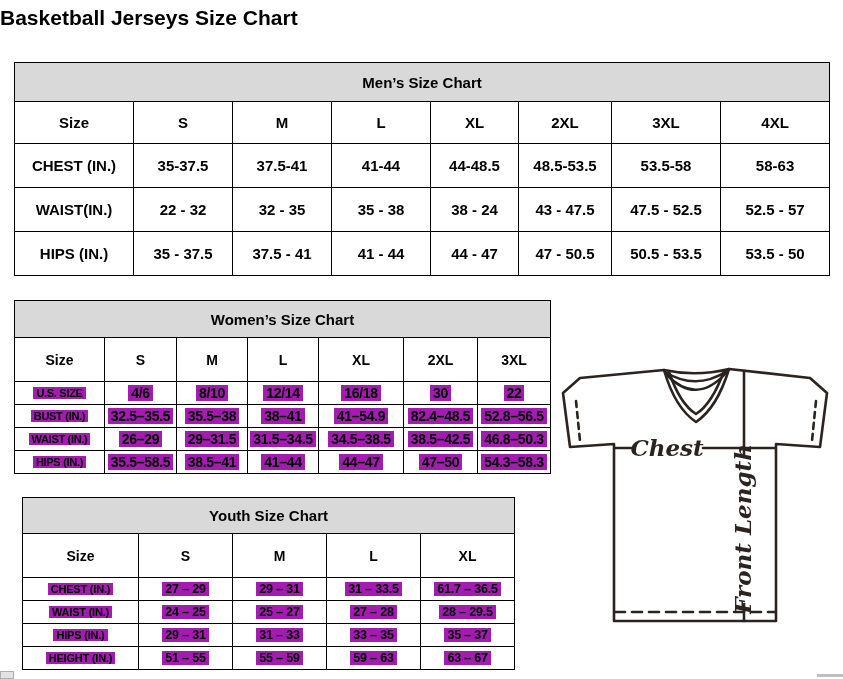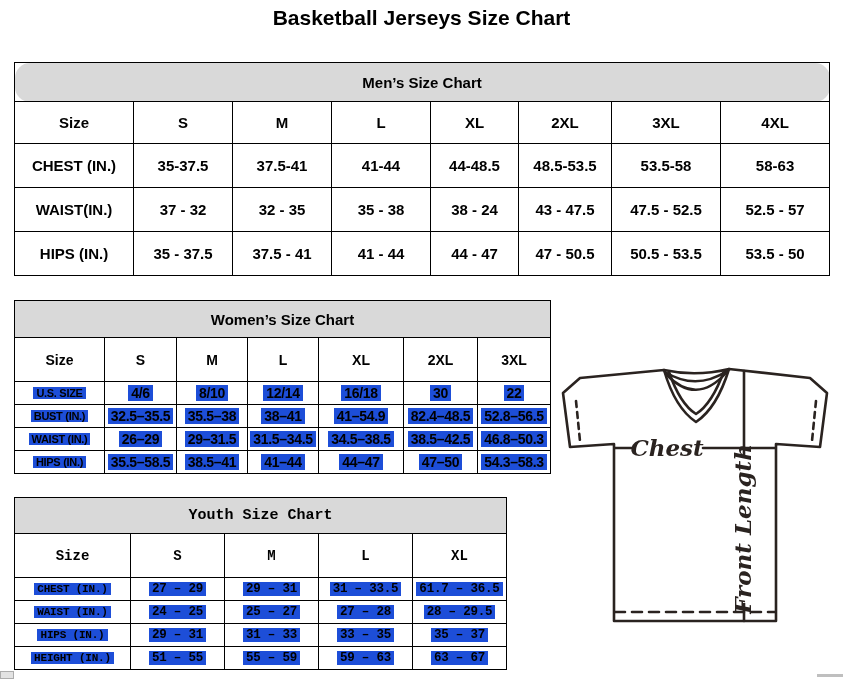--- a/index.html
+++ b/index.html
@@ -1,44 +1,44 @@
 <!DOCTYPE html>
 <html><head>
 <meta charset="utf-8">
 <style>
   * { margin:0; padding:0; box-sizing:border-box; }
   html,body { width:843px; height:679px; background:#ffffff;
               font-family:"Liberation Sans", sans-serif; }
   .page { position:relative; width:843px; height:679px; overflow:hidden; background:#fff; }
 
-  .title { position:absolute; top:6px; left:0; width:100%; text-align:center;
+  .title { position:absolute; top:6px; left:0; width:100%; 
            font-size:21px; font-weight:bold; color:#000; }
 
   table.tbl { position:absolute; border-collapse:collapse; table-layout:fixed; background:#fff; }
   .tbl th, .tbl td { border:1.6px solid #000; text-align:center; vertical-align:middle; color:#000; }
   .band { background:#d9d9d9; font-size:15px; font-weight:bold; }
 
   .men  { left:14px; top:62px;  width:815px; }
-  .men .band { height:39px;border-radius:15px; }
+  .men .band { height:39px; }
   .men .cols th { height:42px; font-size:15px; }
   .men td { height:44px; font-size:15px; font-weight:bold; }
 
   .women { left:14px; top:300px; width:536px; }
   .women .band { height:37px; }
   .women .cols th { height:44px; font-size:14px; }
   .women td { height:23px; font-size:14px; font-weight:bold; letter-spacing:-0.3px; }
   .women td.rowlabel { font-size:11px; }
 
-  .youth { left:14px; top:497px; width:492px;font-family:Liberation Mono, monospace; }
+  .youth { left:22px; top:497px; width:492px; }
   .youth .band { height:36px; }
   .youth .cols th { height:44px; font-size:14px; }
   .youth td { height:23px; font-size:12.5px; font-weight:bold; letter-spacing:-0.2px; }
   .youth td.rowlabel { font-size:11px; }
 
-  .hl { background:#1d4ed8; padding:0 3px; display:inline-block; line-height:1.15; }
+  .hl { background:#a21caf; padding:0 3px; display:inline-block; line-height:1.15; }
 
   .jersey { position:absolute; left:558px; top:363px; }
   .chest-label, .fl-label { font-family:"DejaVu Serif", serif; font-weight:bold;
                             font-style:italic; font-size:23px; fill:#2a2320; }
 
   .artifact-bl { position:absolute; left:0; top:671px; width:14px; height:8px;
                  background:#e3e3e3; border:1px solid #adadad; }
   .artifact-br { position:absolute; left:817px; top:674px; width:26px; height:3px;
                  background:#bfbfbf; }
 </style>
@@ -81,21 +81,21 @@
         <td>35-37.5</td>
         <td>37.5-41</td>
         <td>41-44</td>
         <td>44-48.5</td>
         <td>48.5-53.5</td>
         <td>53.5-58</td>
         <td>58-63</td>
       </tr>
       <tr>
         <td class="rowlabel">WAIST(IN.)</td>
-        <td>37 - 32</td>
+        <td>22 - 32</td>
         <td>32 - 35</td>
         <td>35 - 38</td>
         <td>38 - 24</td>
         <td>43 - 47.5</td>
         <td>47.5 - 52.5</td>
         <td>52.5 - 57</td>
       </tr>
       <tr>
         <td class="rowlabel">HIPS (IN.)</td>
         <td>35 - 37.5</td>

